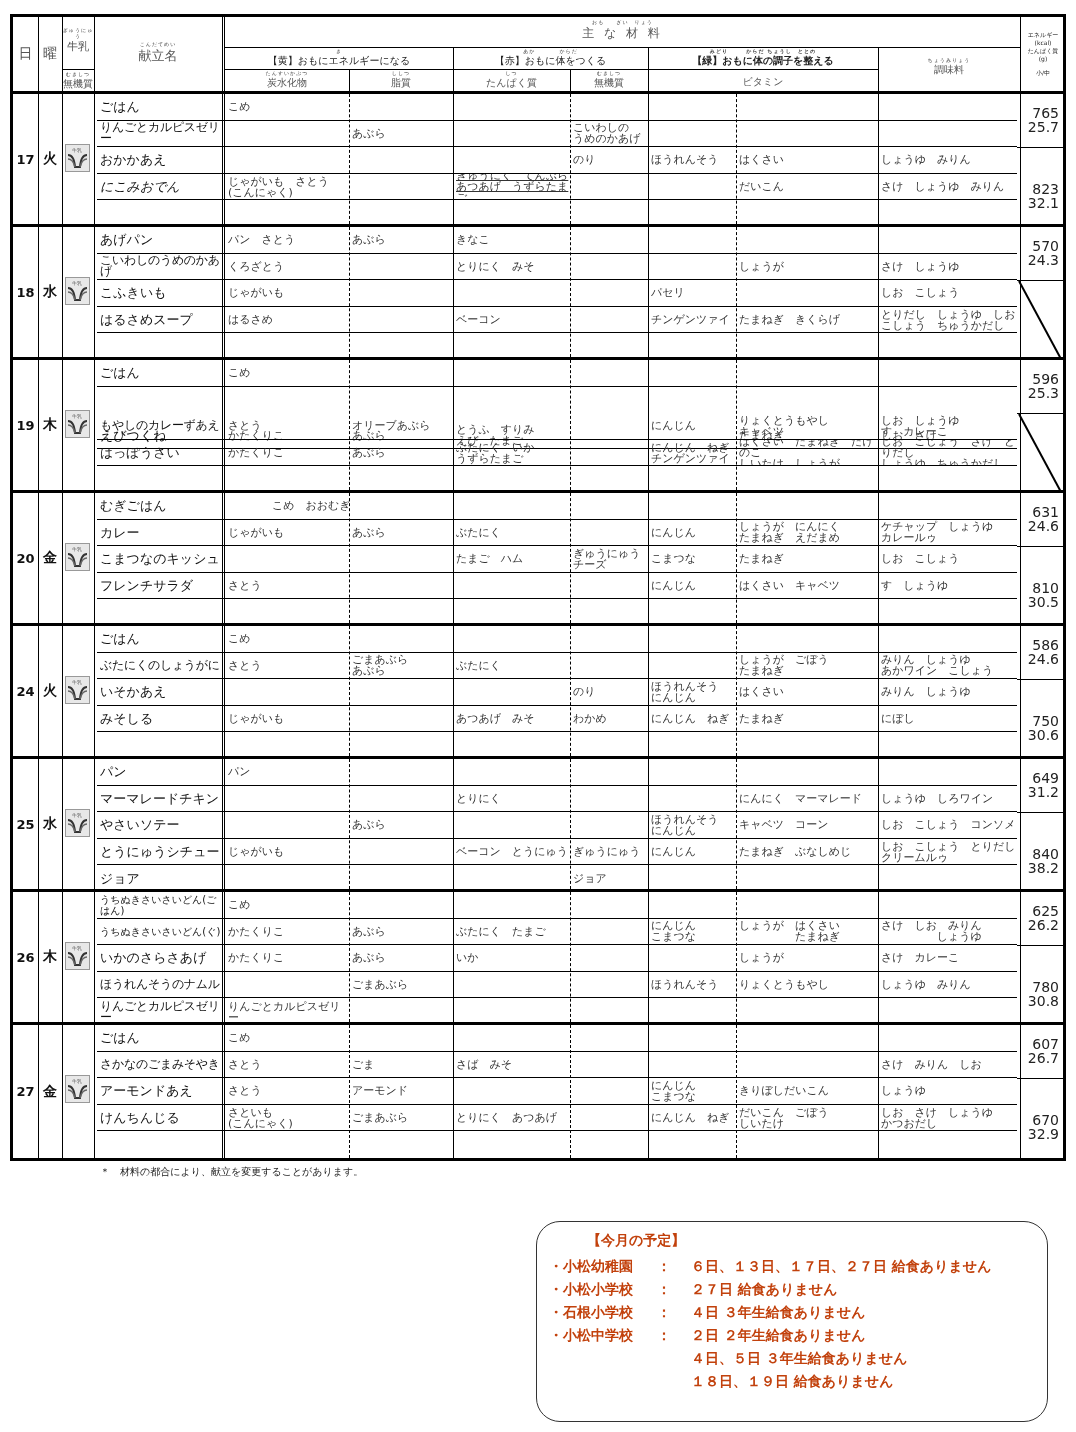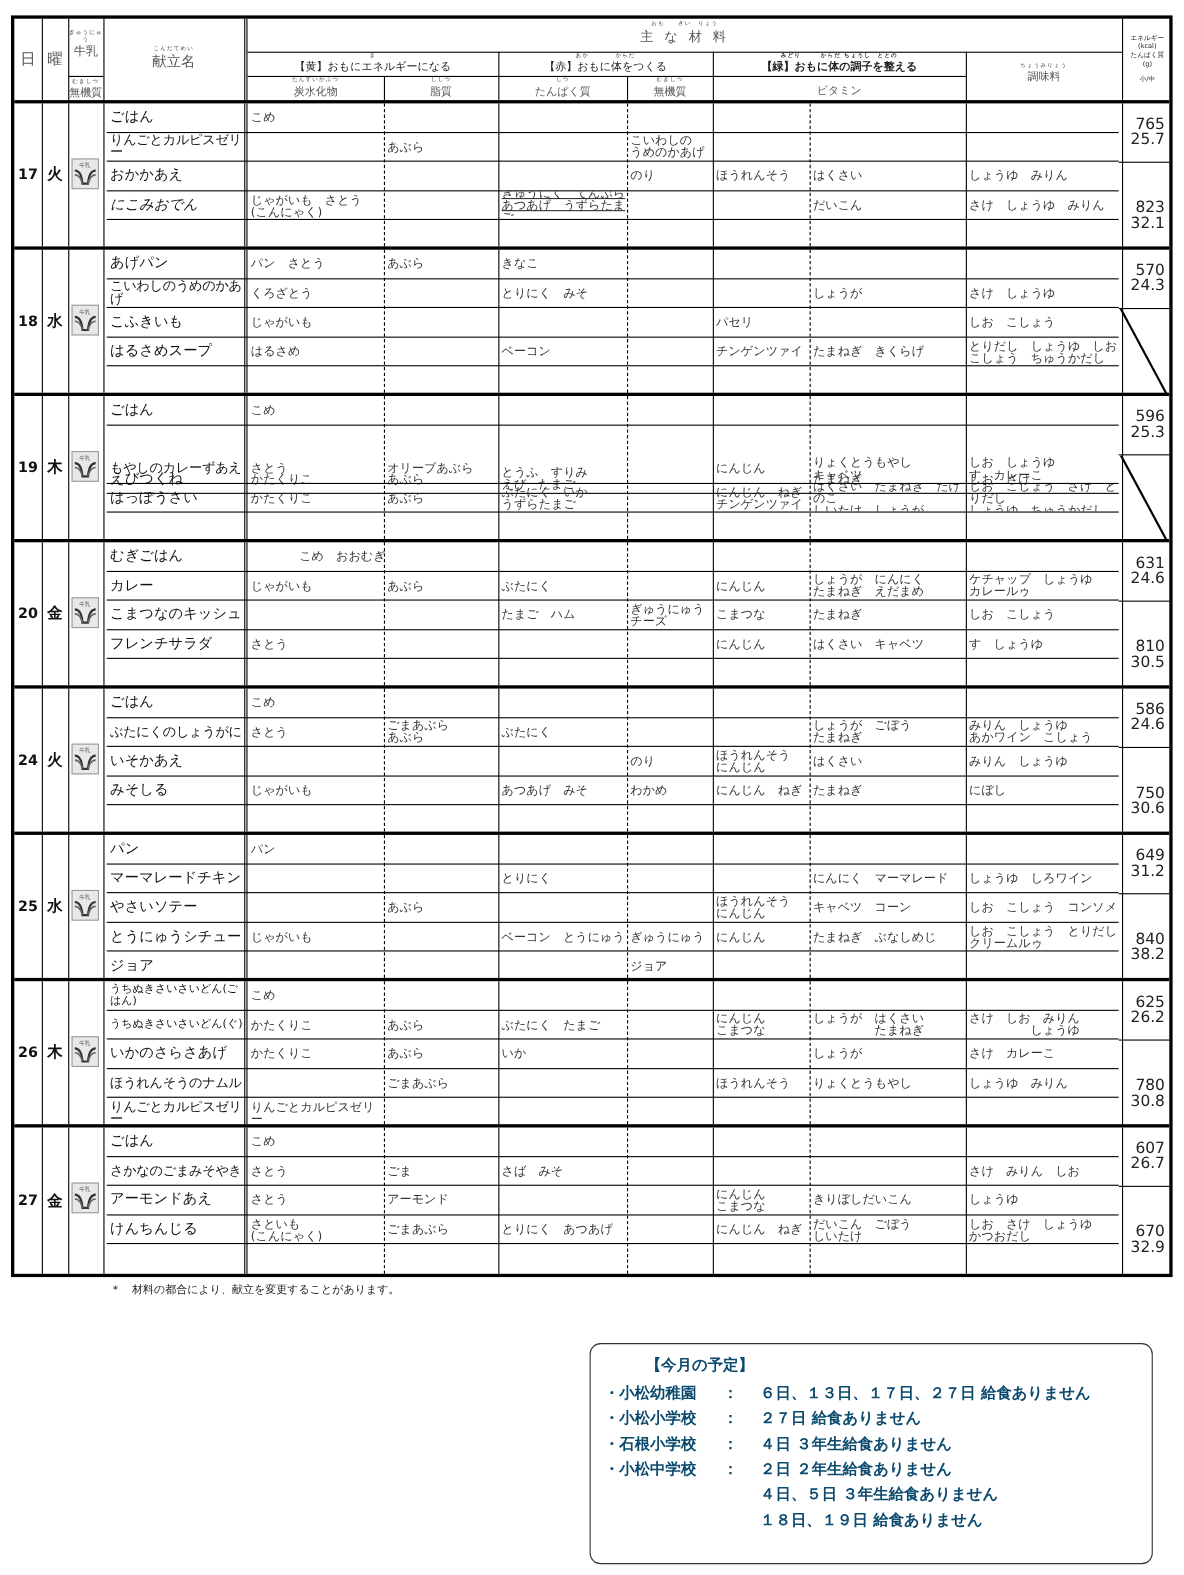--- a/index.html
+++ b/index.html
@@ -16,21 +16,21 @@
   .row{position:absolute;left:84px;right:46px;border-bottom:1px solid #000;box-sizing:border-box;}
   .cell{position:absolute;top:0;bottom:0;display:flex;align-items:center;padding-left:3px;box-sizing:border-box;font-size:11px;line-height:11px;color:#333;white-space:pre-line;overflow:hidden;}
   .cell.dish{font-size:13px;color:#111;}
   .cell.dish.small{font-size:10px;}
   .cell.dish.tight{font-size:12px;letter-spacing:-0.3px;}
   .date{position:absolute;left:0;width:25px;top:0;bottom:0;display:flex;align-items:center;justify-content:center;font-weight:bold;font-size:13px;}
   .dow{position:absolute;left:25px;width:24px;top:0;bottom:0;display:flex;align-items:center;justify-content:center;font-weight:bold;font-size:14px;}
   .milk{position:absolute;left:52px;top:50px;width:26px;width:25px;height:28px;background:#e8e8e8;border:1px solid #999;box-sizing:border-box;}
   .energy{position:absolute;right:0;width:44px;text-align:right;padding-right:4px;box-sizing:border-box;font-size:14px;line-height:14px;color:#222;}
   .footnote{position:absolute;left:100px;top:1165px;font-size:10px;color:#222;}
-  .schedule{position:absolute;left:536px;top:1221px;width:512px;height:201px;border:1.5px solid #333;border-radius:10px;box-sizing:border-box;font-weight:bold;font-size:14px;color:#0c4a6e;}
+  .schedule{position:absolute;left:536px;top:1221px;width:512px;height:201px;border:1.5px solid #333;border-radius:24px;box-sizing:border-box;font-weight:bold;font-size:14px;color:#c2410c;}
   .sched-title{position:absolute;left:50px;top:10px;}
   .sched-line{position:absolute;left:12px;white-space:nowrap;}
   .sched-school{display:inline-block;width:108px;}
   .sched-colon{display:inline-block;width:34px;}
 </style>
 </head>
 <body>
 
 <div class="menu-table">
 

